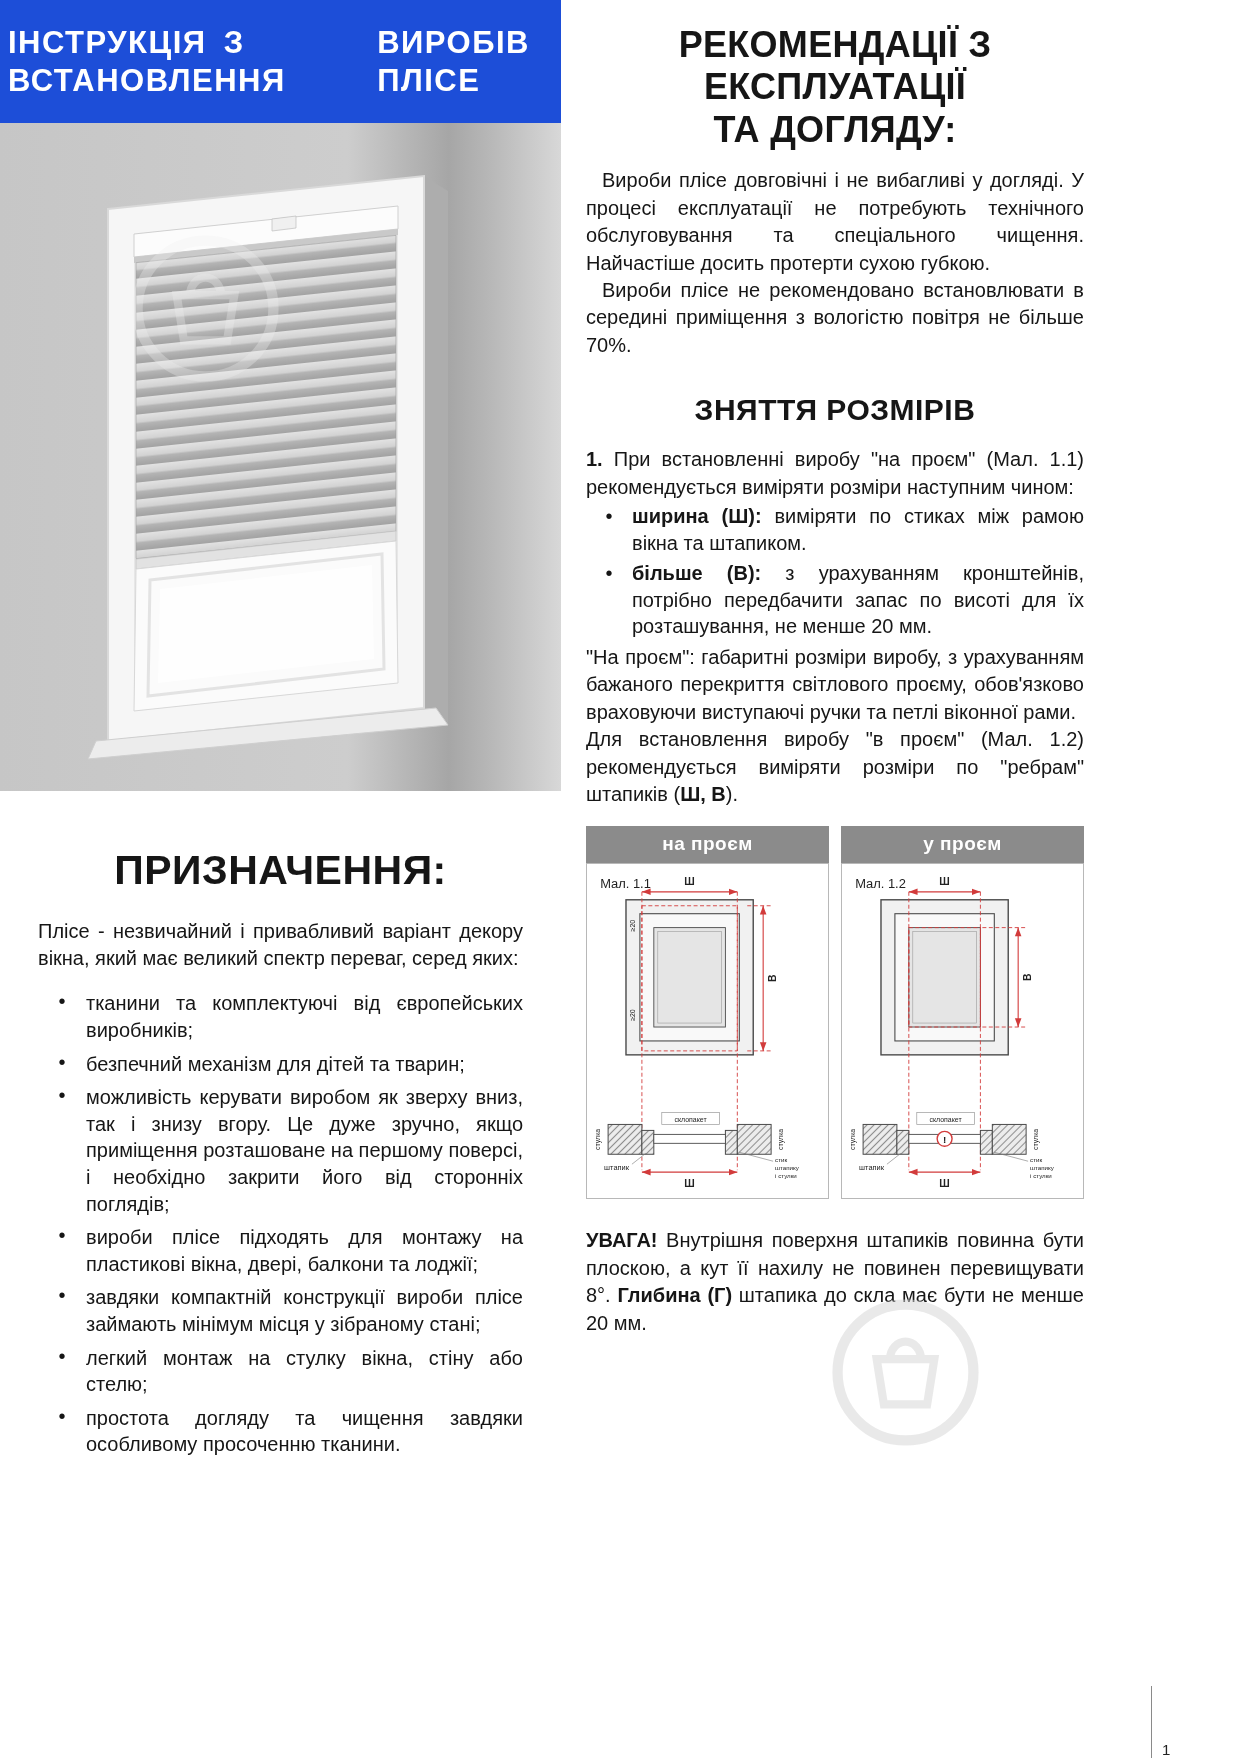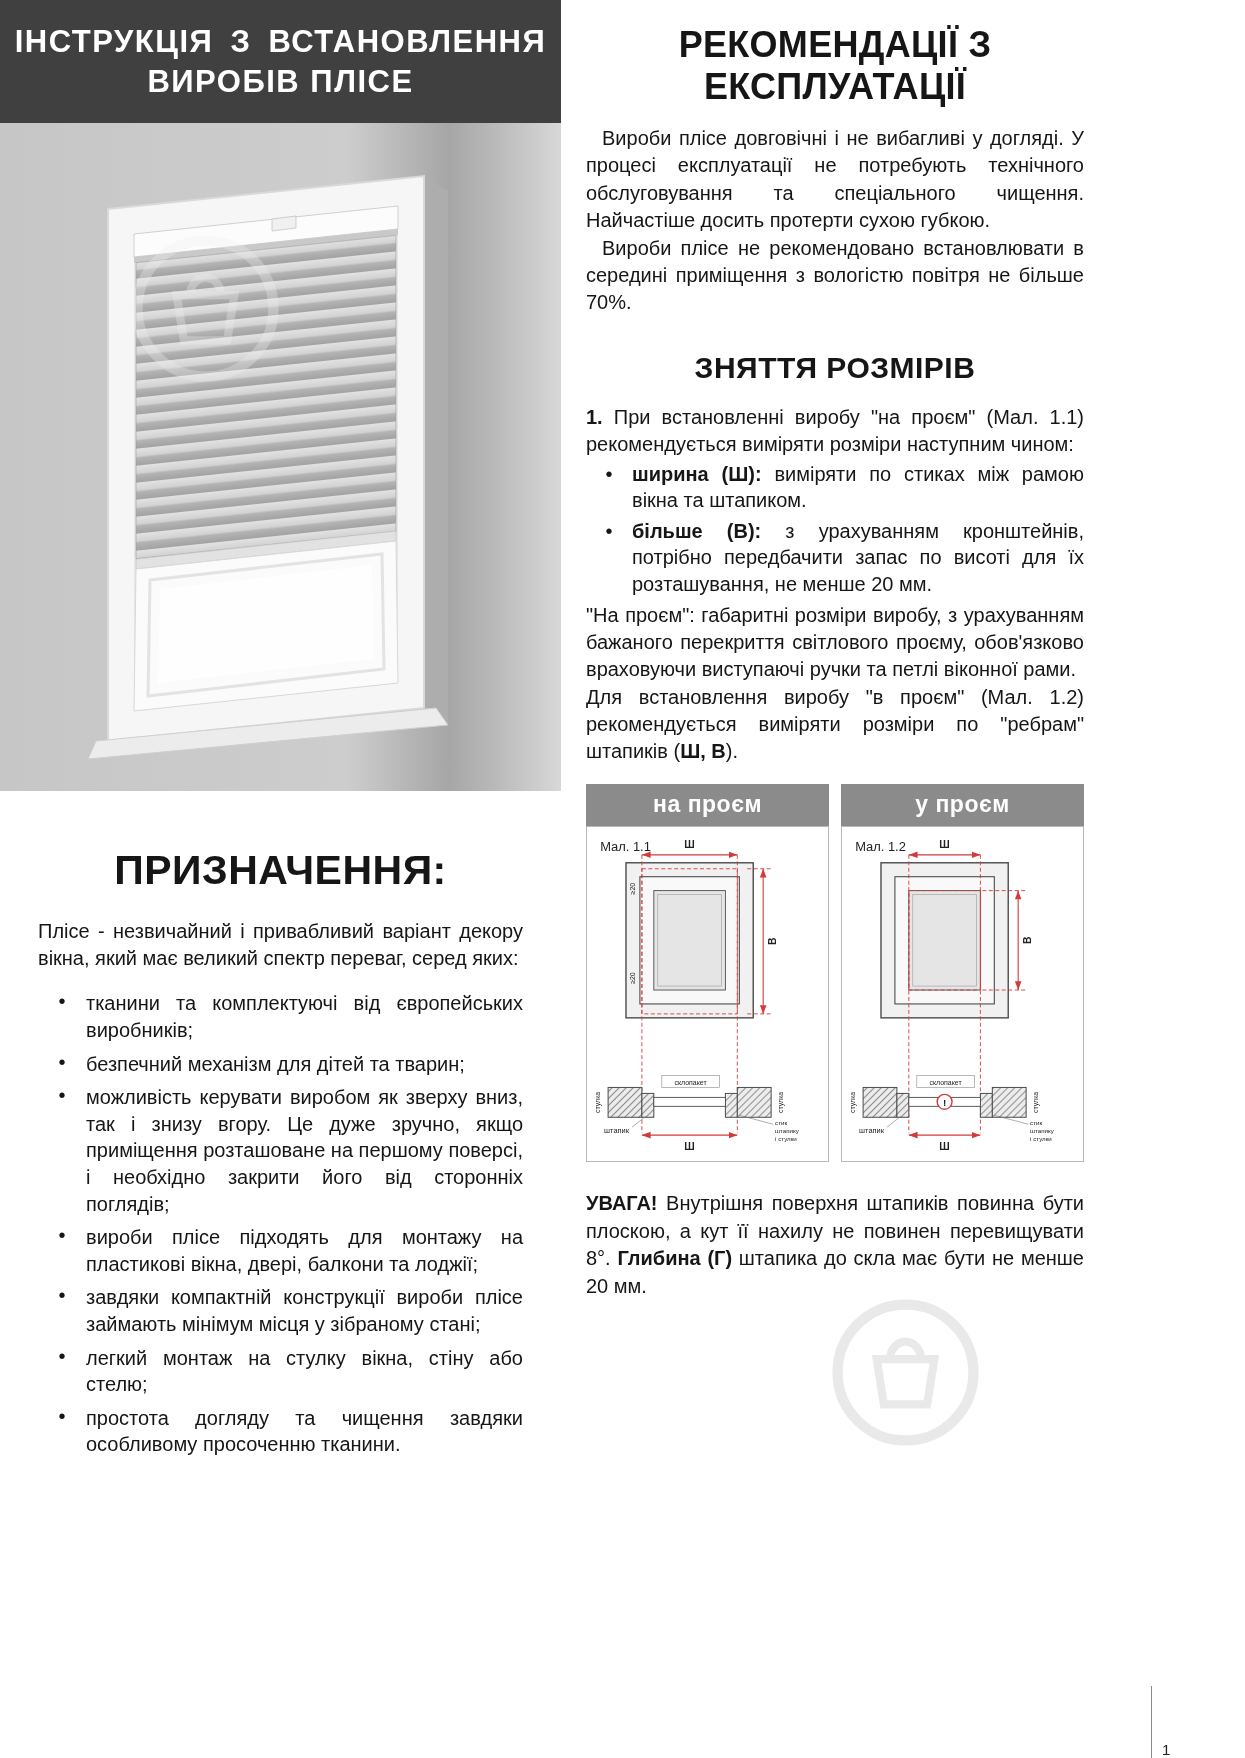--- a/index.html
+++ b/index.html
@@ -3,22 +3,22 @@
 <meta charset="utf-8">
 <style>
   html,body { margin:0; padding:0; background:#ffffff; }
   .page {
     position:relative; width:1245px; height:1758px; background:#ffffff;
     font-family:"Liberation Sans", sans-serif; color:#161616; overflow:hidden;
   }
   
   .col-left { position:absolute; left:0; top:0; width:561px; }
   .band {
-    height:123px; background:#404040; display:flex; flex-direction:column;
-    align-items:center; justify-content:center; gap:2px;
+    height:123px; background:#1d4ed8; display:flex; flex-direction:row;
+    align-items:center; justify-content:center; gap:2px;padding-left:8px;
   }
   .band-line1, .band-line2 {
     color:#ffffff; font-weight:700; font-size:31px; letter-spacing:1.5px; line-height:1.2;
   }
   .band-line1 { word-spacing:7px; }
   .illustration { position:relative; height:668px; overflow:hidden; }
   .section {
     font-size:41px; font-weight:700; text-align:center; margin:56px 0 24px;
     letter-spacing:0.5px;
   }
@@ -44,21 +44,21 @@
   .rlist { margin:2px 0 2px; }
   .rlist .bitem { margin-bottom:4px; }
   .rdot { flex:0 0 46px; text-align:center; }
   .rtext { flex:1; text-align:justify; line-height:1.33; }
 
   
   .figures { display:flex; gap:12px; margin-top:18px; }
   .figbox { flex:0 0 243px; }
   .fighead {
     background:#8b8b8b; color:#ffffff; text-align:center; font-weight:700;
-    font-size:23px; padding:5px 0 6px; letter-spacing:0.5px;
+    font-size:19px; padding:5px 0 6px; letter-spacing:0.5px;
   }
   .figbody { border:1px solid #b8b8b8; background:#ffffff; }
   .figsvg { display:block; width:241px; height:334px; }
   .figsvg text { font-family:"Liberation Sans", sans-serif; fill:#222222; }
   .dim { stroke:#d23b3b; stroke-width:1.1; }
   .ext { stroke:#d23b3b; stroke-width:0.9; stroke-dasharray:4 2.5; fill:none; }
 
   .attn { margin-top:28px; text-align:justify; }
 
   
@@ -171,20 +171,21 @@
             <span class="btext">простота догляду та чищення завдяки особливому просоченню тканини.</span>
           </div>
       </div>
     </div>
   </div>
 
   <div class="col-right">
 
     <h2 class="rtitle">
       <div>РЕКОМЕНДАЦІЇ З ЕКСПЛУАТАЦІЇ</div>
+      <div>ТА ДОГЛЯДУ:</div>
     </h2>
 
     <p class="rp indent">Вироби плісе довговічні і не вибагливі у догляді. У процесі експлуатації не потребують технічного обслуговування та спеціального чищення. Найчастіше досить протерти сухою губкою.</p>
     <p class="rp indent">Вироби плісе не рекомендовано встановлювати в середині приміщення з вологістю повітря не більше 70%.</p>
 
     <h2 class="mtitle">ЗНЯТТЯ РОЗМІРІВ</h2>
 
     <p class="rp"><b>1.</b><span> При встановленні виробу "на проєм" (Мал. 1.1) рекомендується виміряти розміри наступним чином:</span></p>
 
     <div class="rlist">

